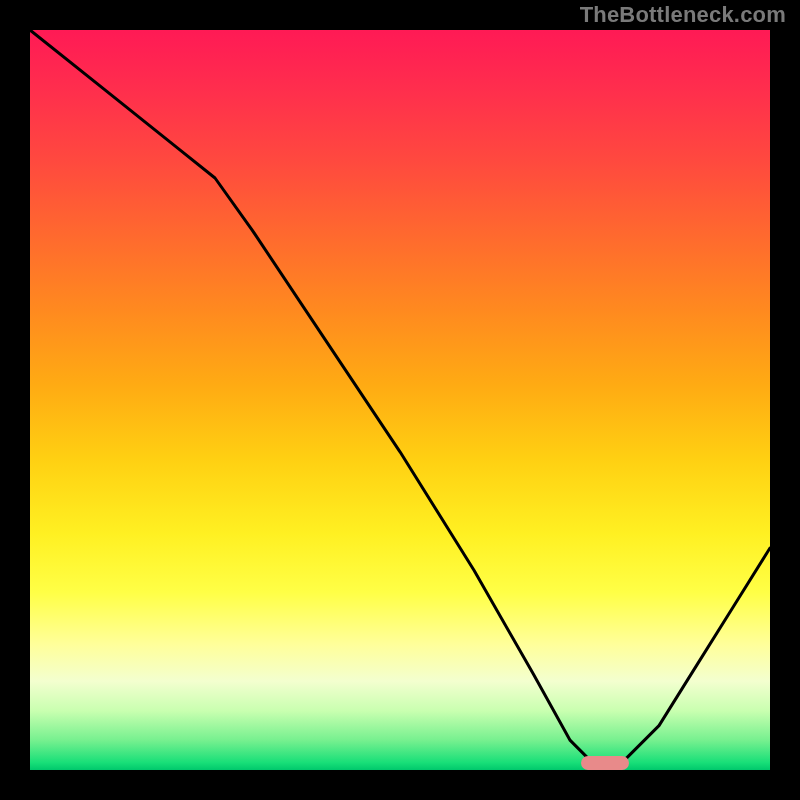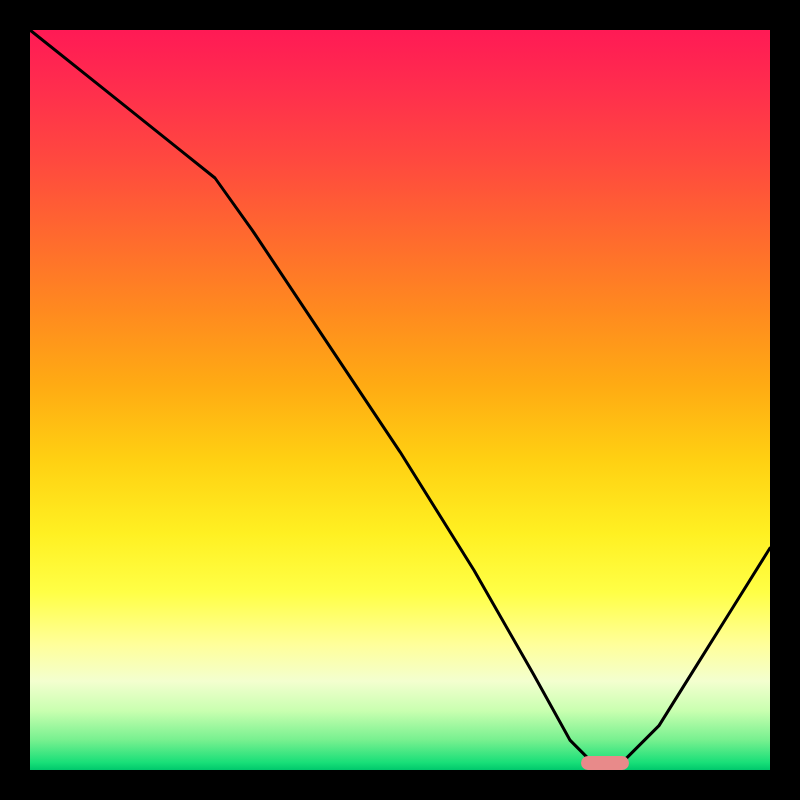--- a/index.html
+++ b/index.html
@@ -63,20 +63,21 @@
     position: absolute;
     height: 14px;
     border-radius: 7px;
     background: #e88a8a;
   }
 </style>
 </head>
 <body>
 
 <div class="outer">
+  <div class="watermark">TheBottleneck.com</div>
 
   <div class="plot">
     <svg class="line-svg" viewBox="0 0 740 740" preserveAspectRatio="none">
       <polyline id="curve-poly" fill="none" stroke="#000000" stroke-width="3" stroke-linejoin="round" stroke-linecap="round" points="0.0,0.0 74.0,59.2 148.0,118.4 185.0,148.0 222.0,199.8 296.0,310.8 370.0,421.8 444.0,540.2 503.2,643.8 540.2,710.4 562.4,732.6 592.0,732.6 629.0,695.6 666.0,636.4 703.0,577.2 740.0,518.0"></polyline>
     </svg>
     <div id="marker" class="marker" style="left: 551.3px; width: 48.1px; top: 726.34px; background: rgb(232, 138, 138);"></div>
   </div>
 </div>
 
 </body></html>

